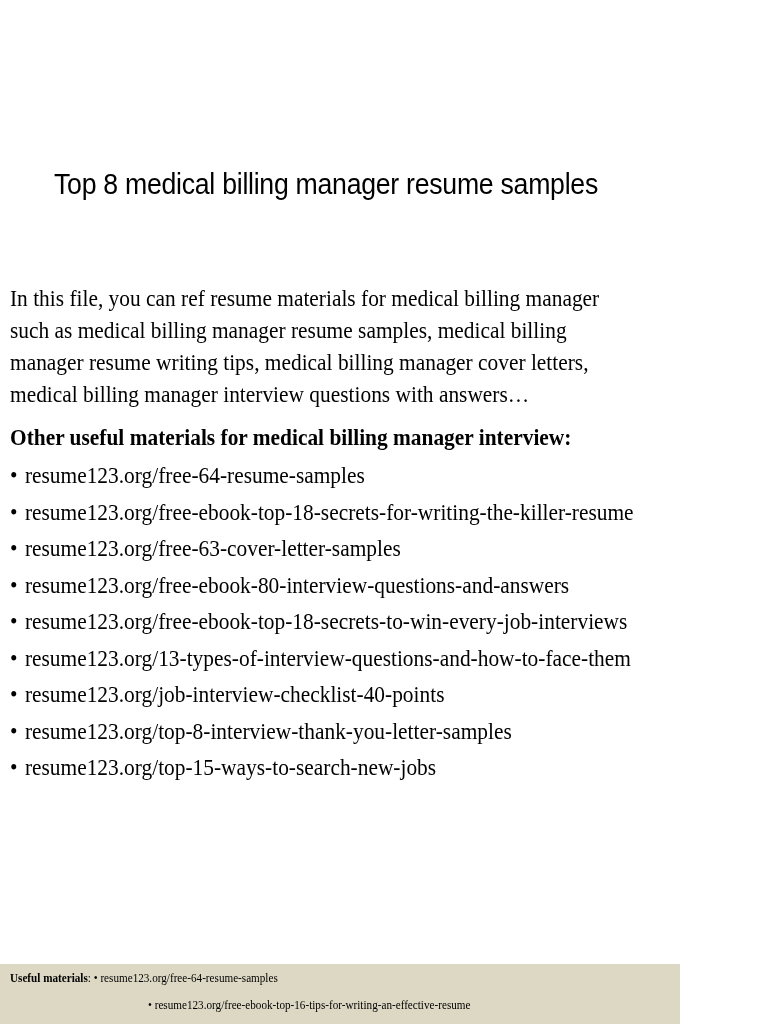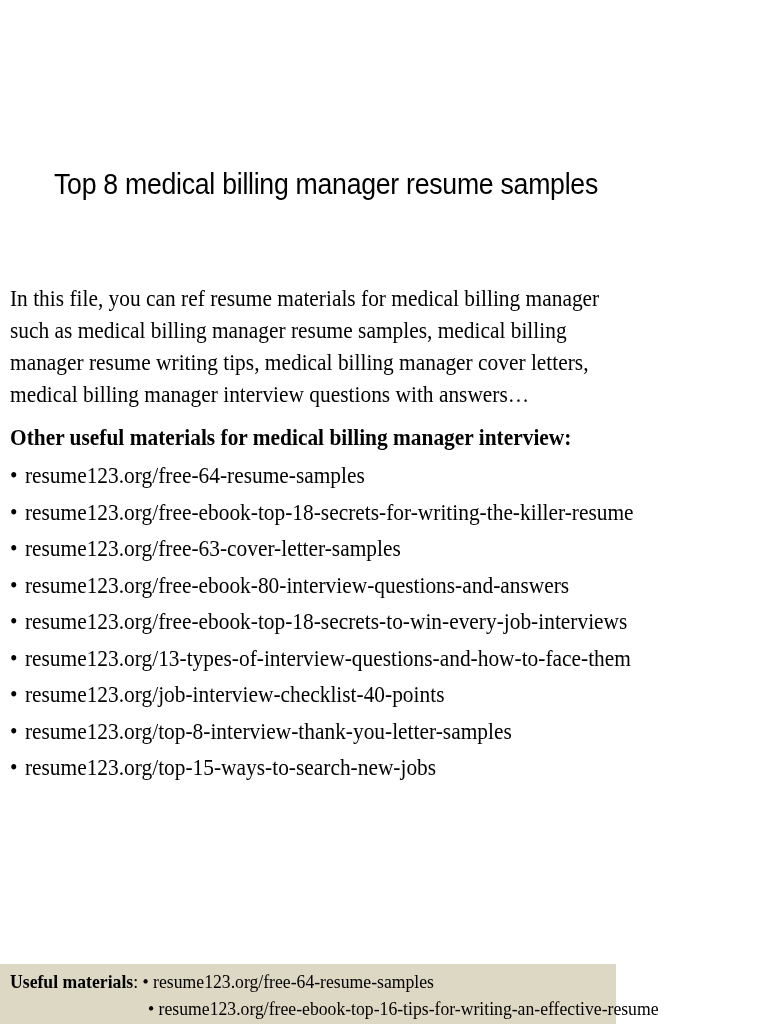--- a/index.html
+++ b/index.html
@@ -67,25 +67,25 @@
       white-space: nowrap;
     }
     .materials li .bullet {
       display: inline-block;
       width: 16px;
     }
     .footer {
       position: absolute;
       left: 0;
       top: 964px;
-      width: 616px;
+      width: 680px;
       height: 60px;
       background: #ddd8c4;
       font-family: "Liberation Serif", "DejaVu Serif", serif;
-      font-size: 19px;
+      font-size: 12px;
     }
     .footer .row {
       position: absolute;
       white-space: nowrap;
       transform: scaleX(0.93);
       transform-origin: left top;
     }
     .footer .row1 { left: 10px; top: 7px; }
     .footer .row2 { left: 148px; top: 34px; }
     .footer .label { font-weight: bold; }

